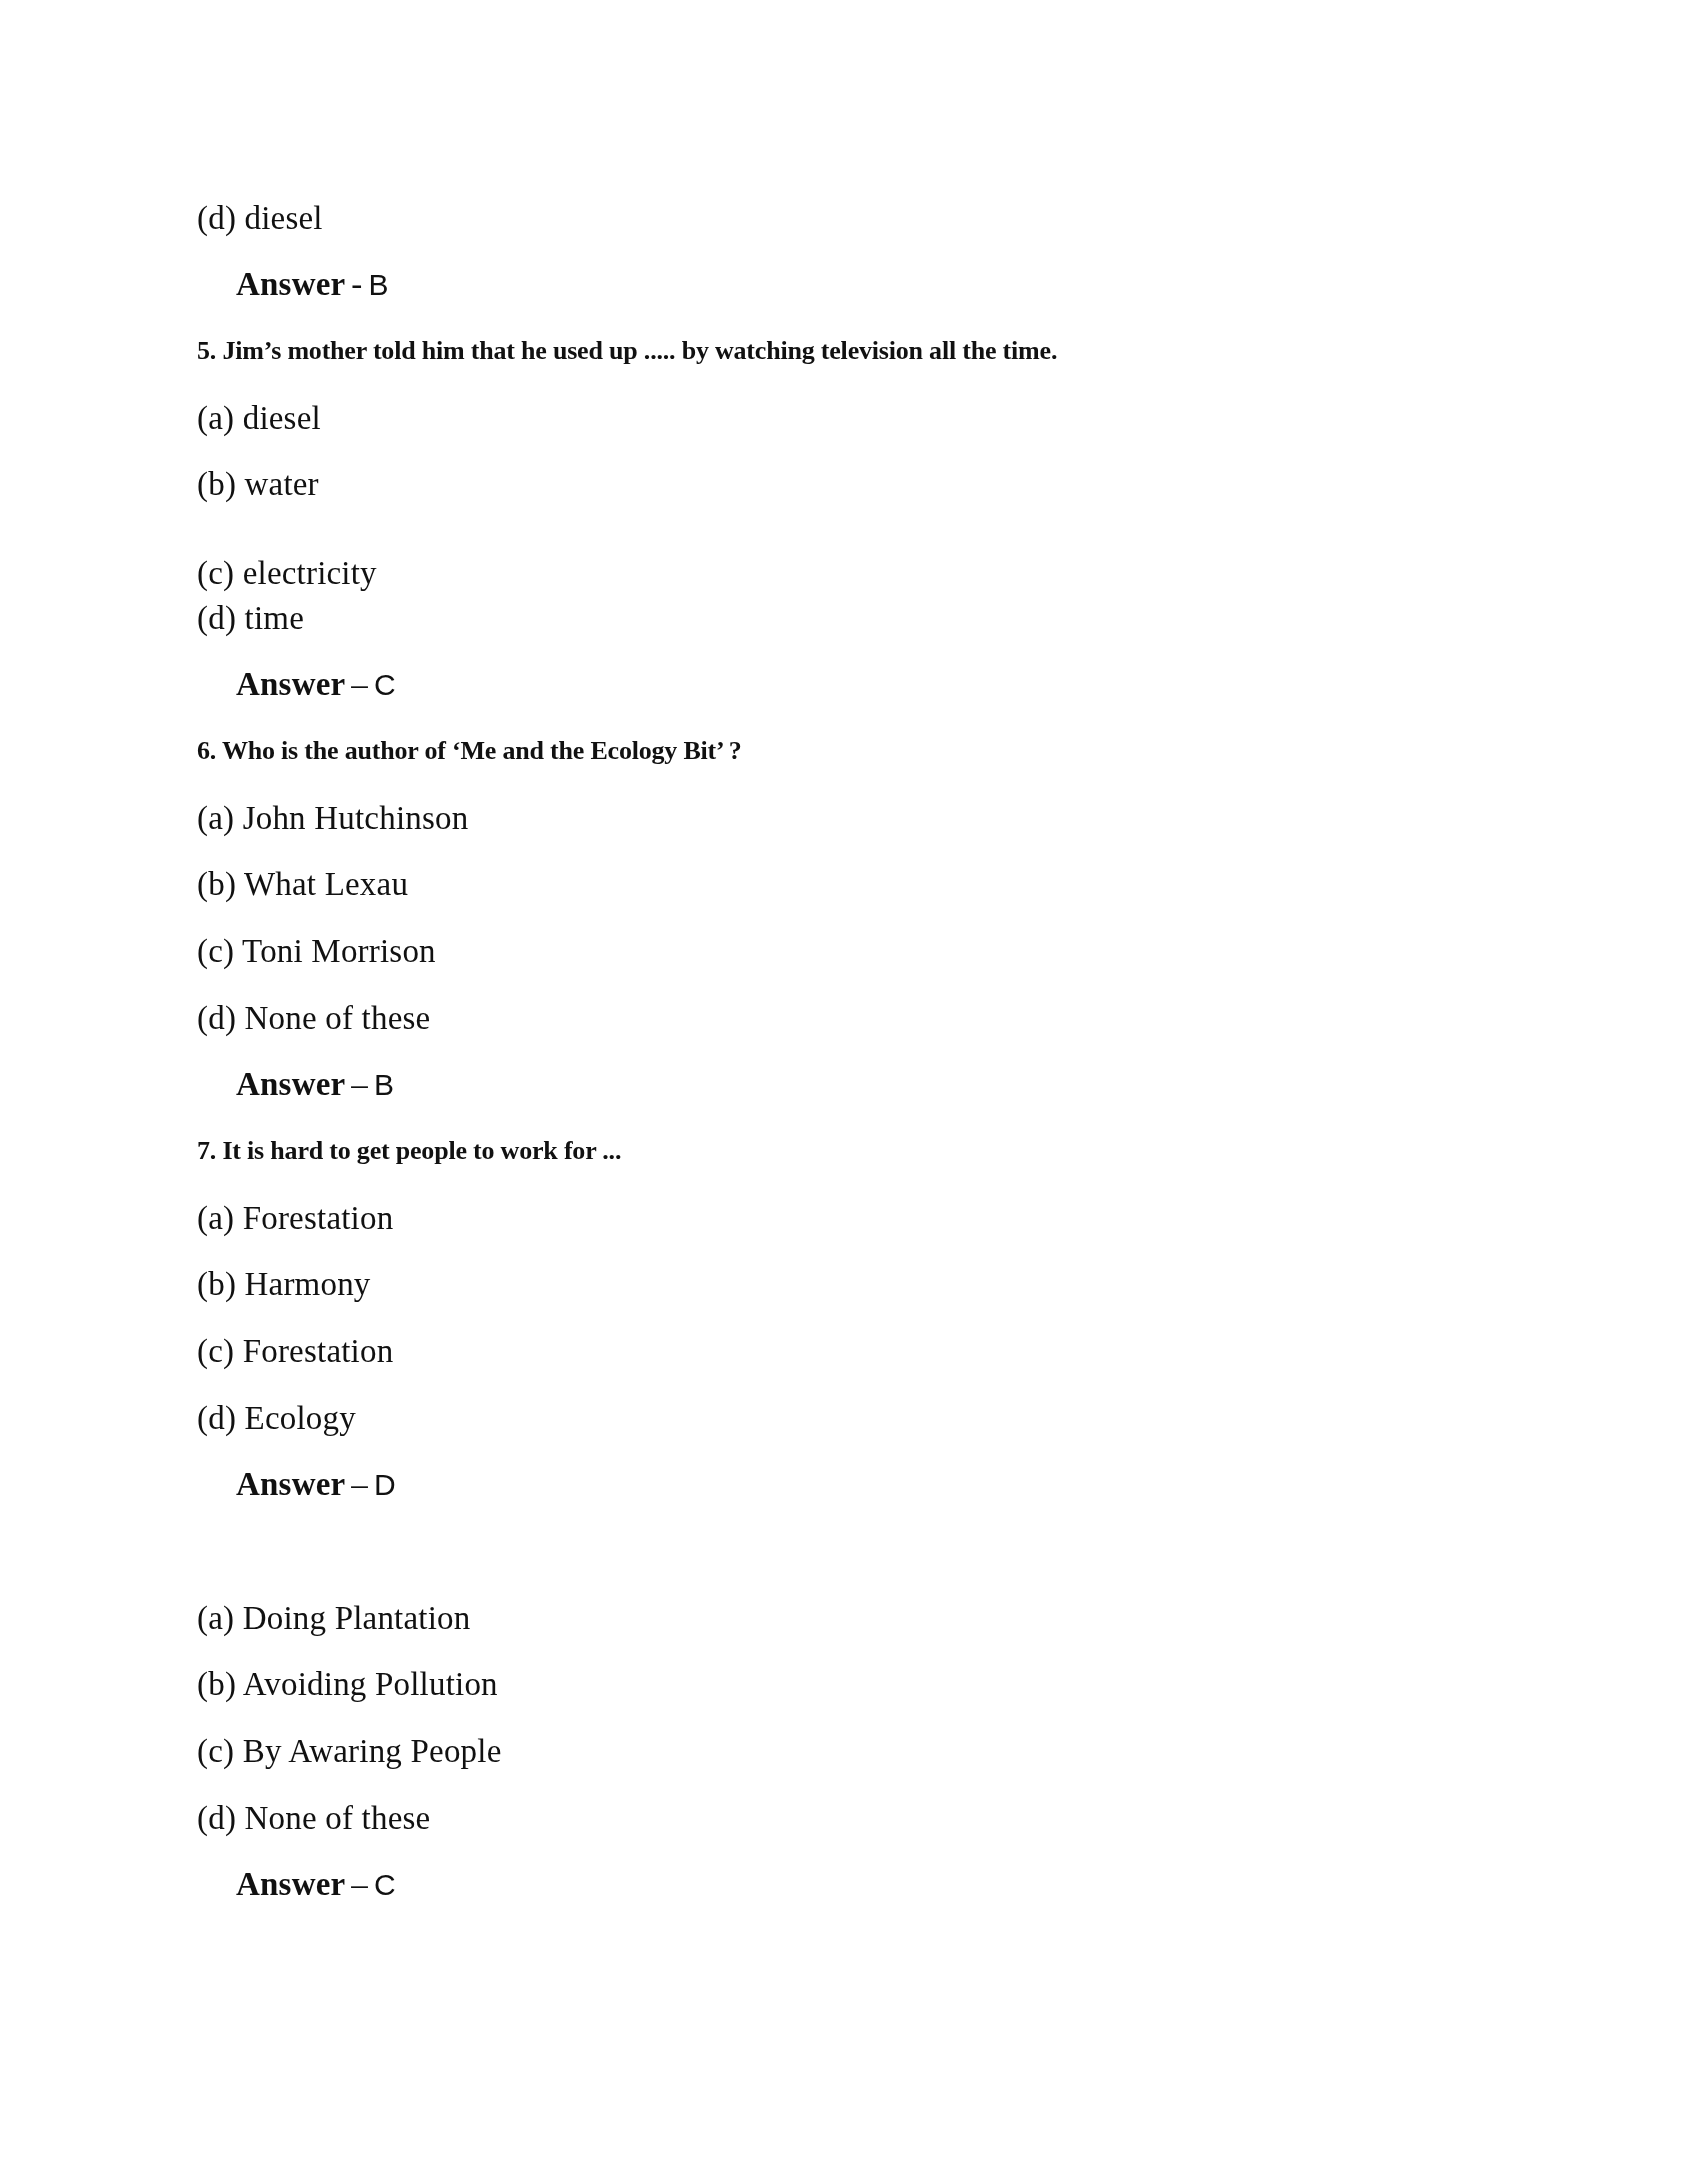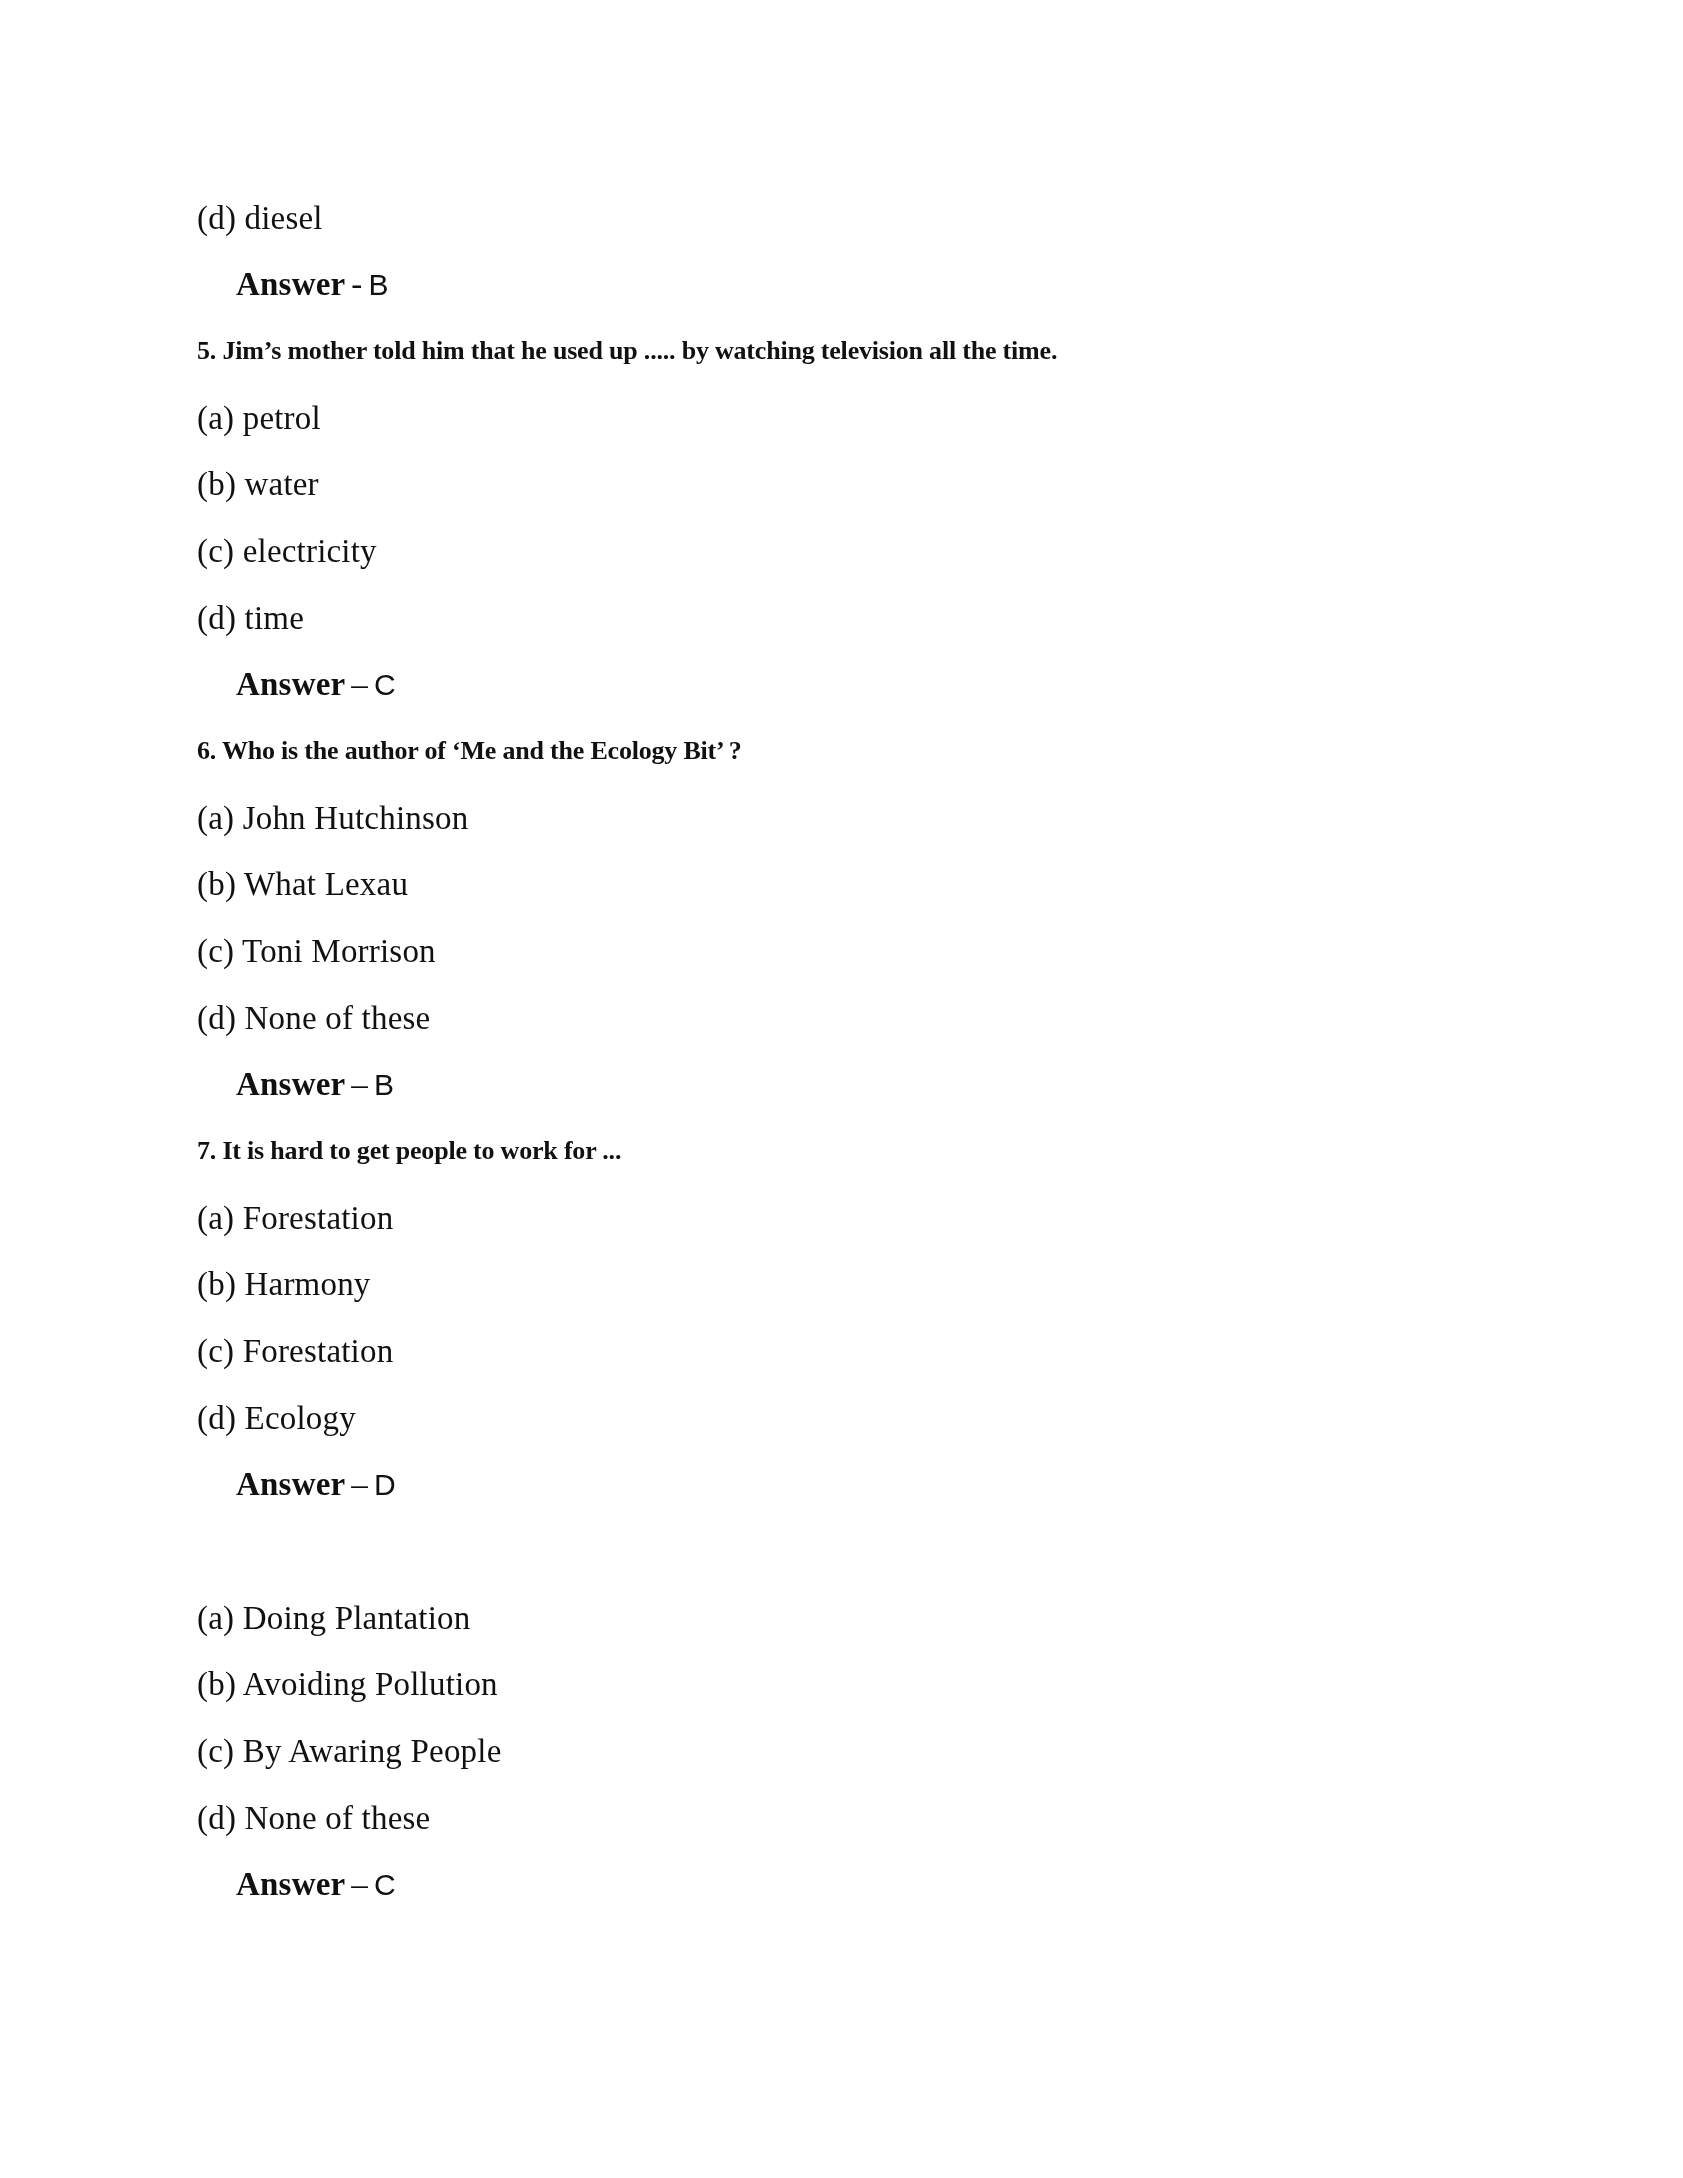--- a/index.html
+++ b/index.html
@@ -15,23 +15,23 @@
   .ans .val { font-family: "Liberation Sans", "DejaVu Sans", sans-serif; font-size: 30px; }
 </style>
 </head>
 <body>
 
 <div class="page">
   <div class="line" style="top:194px">(d) diesel</div>
   <div class="line ans" style="top:260px"><span class="lbl">Answer</span><span class="sep">-</span><span class="val">B</span></div>
 
   <div class="line q" style="top:327px">5. Jim’s mother told him that he used up ..... by watching television all the time.</div>
-  <div class="line" style="top:394px">(a) petrol</div>
+  <div class="line" style="top:394px">(a) diesel</div>
   <div class="line" style="top:460px">(b) water</div>
-  <div class="line" style="top:527px">(c) electricity</div>
+  <div class="line" style="top:549px">(c) electricity</div>
   <div class="line" style="top:594px">(d) time</div>
   <div class="line ans" style="top:660px"><span class="lbl">Answer</span><span class="sep">–</span><span class="val">C</span></div>
 
   <div class="line q" style="top:727px">6. Who is the author of ‘Me and the Ecology Bit’ ?</div>
   <div class="line" style="top:794px">(a) John Hutchinson</div>
   <div class="line" style="top:860px">(b) What Lexau</div>
   <div class="line" style="top:927px">(c) Toni Morrison</div>
   <div class="line" style="top:994px">(d) None of these</div>
   <div class="line ans" style="top:1060px"><span class="lbl">Answer</span><span class="sep">–</span><span class="val">B</span></div>
 

